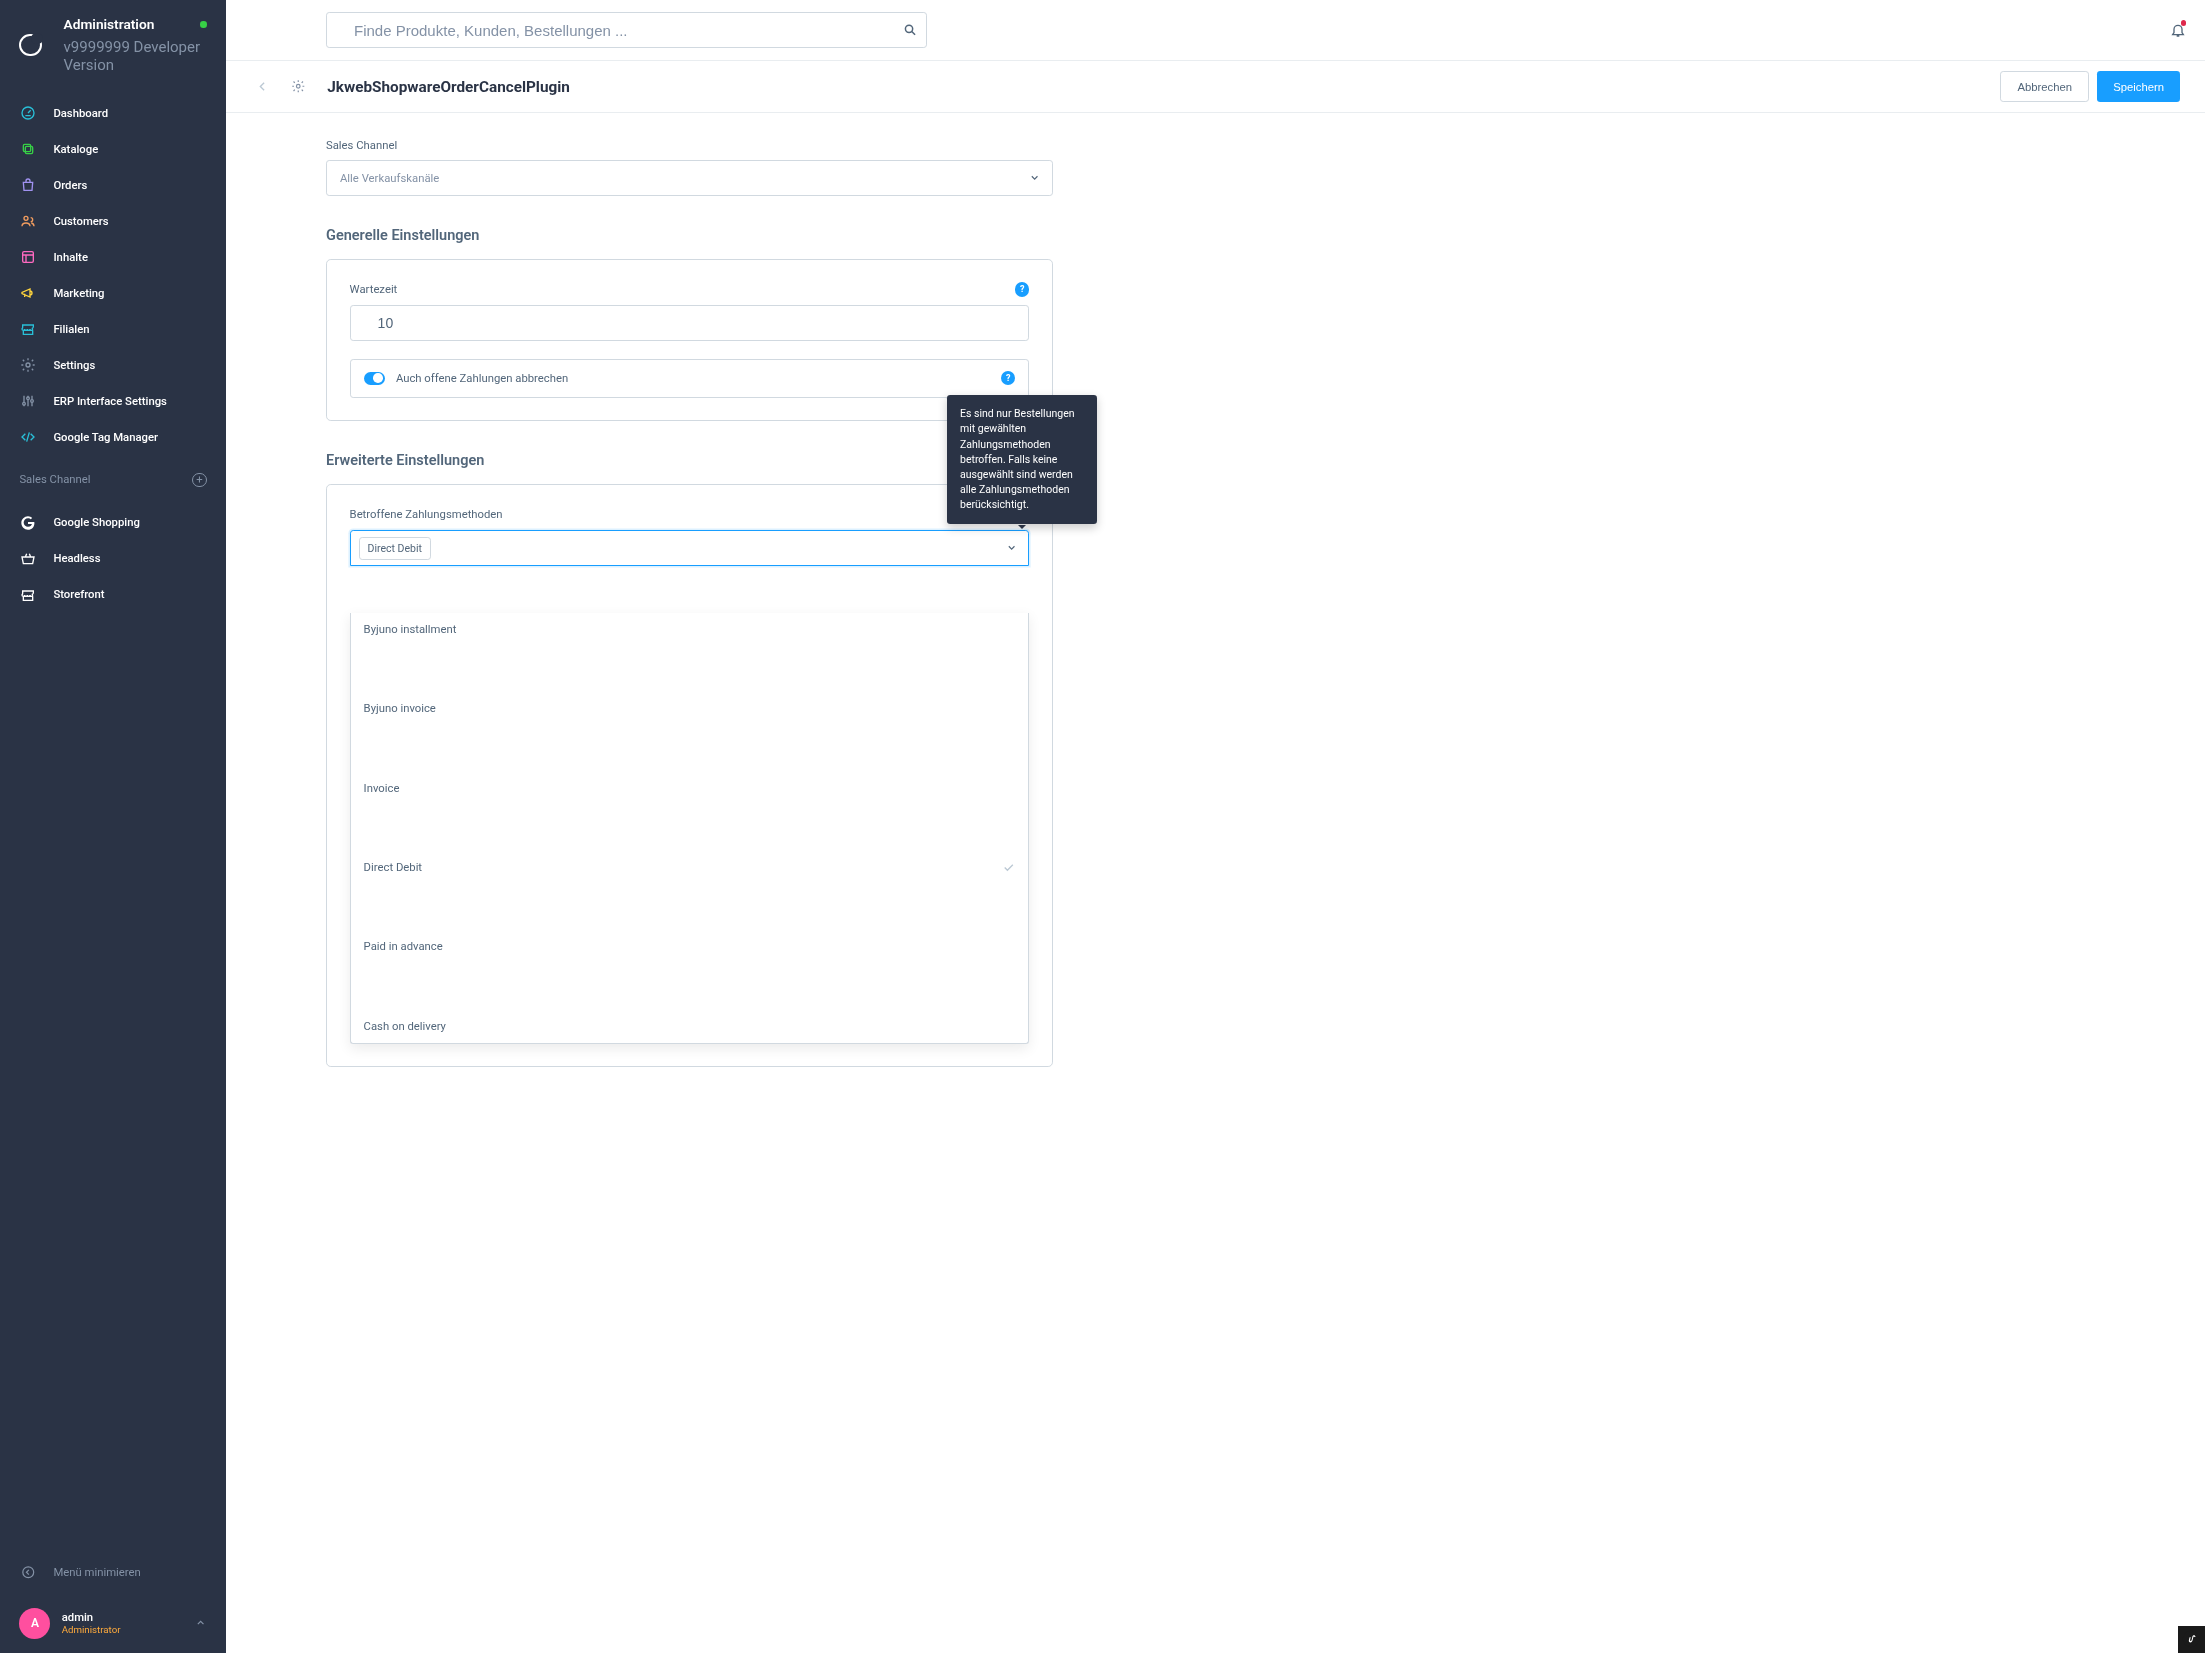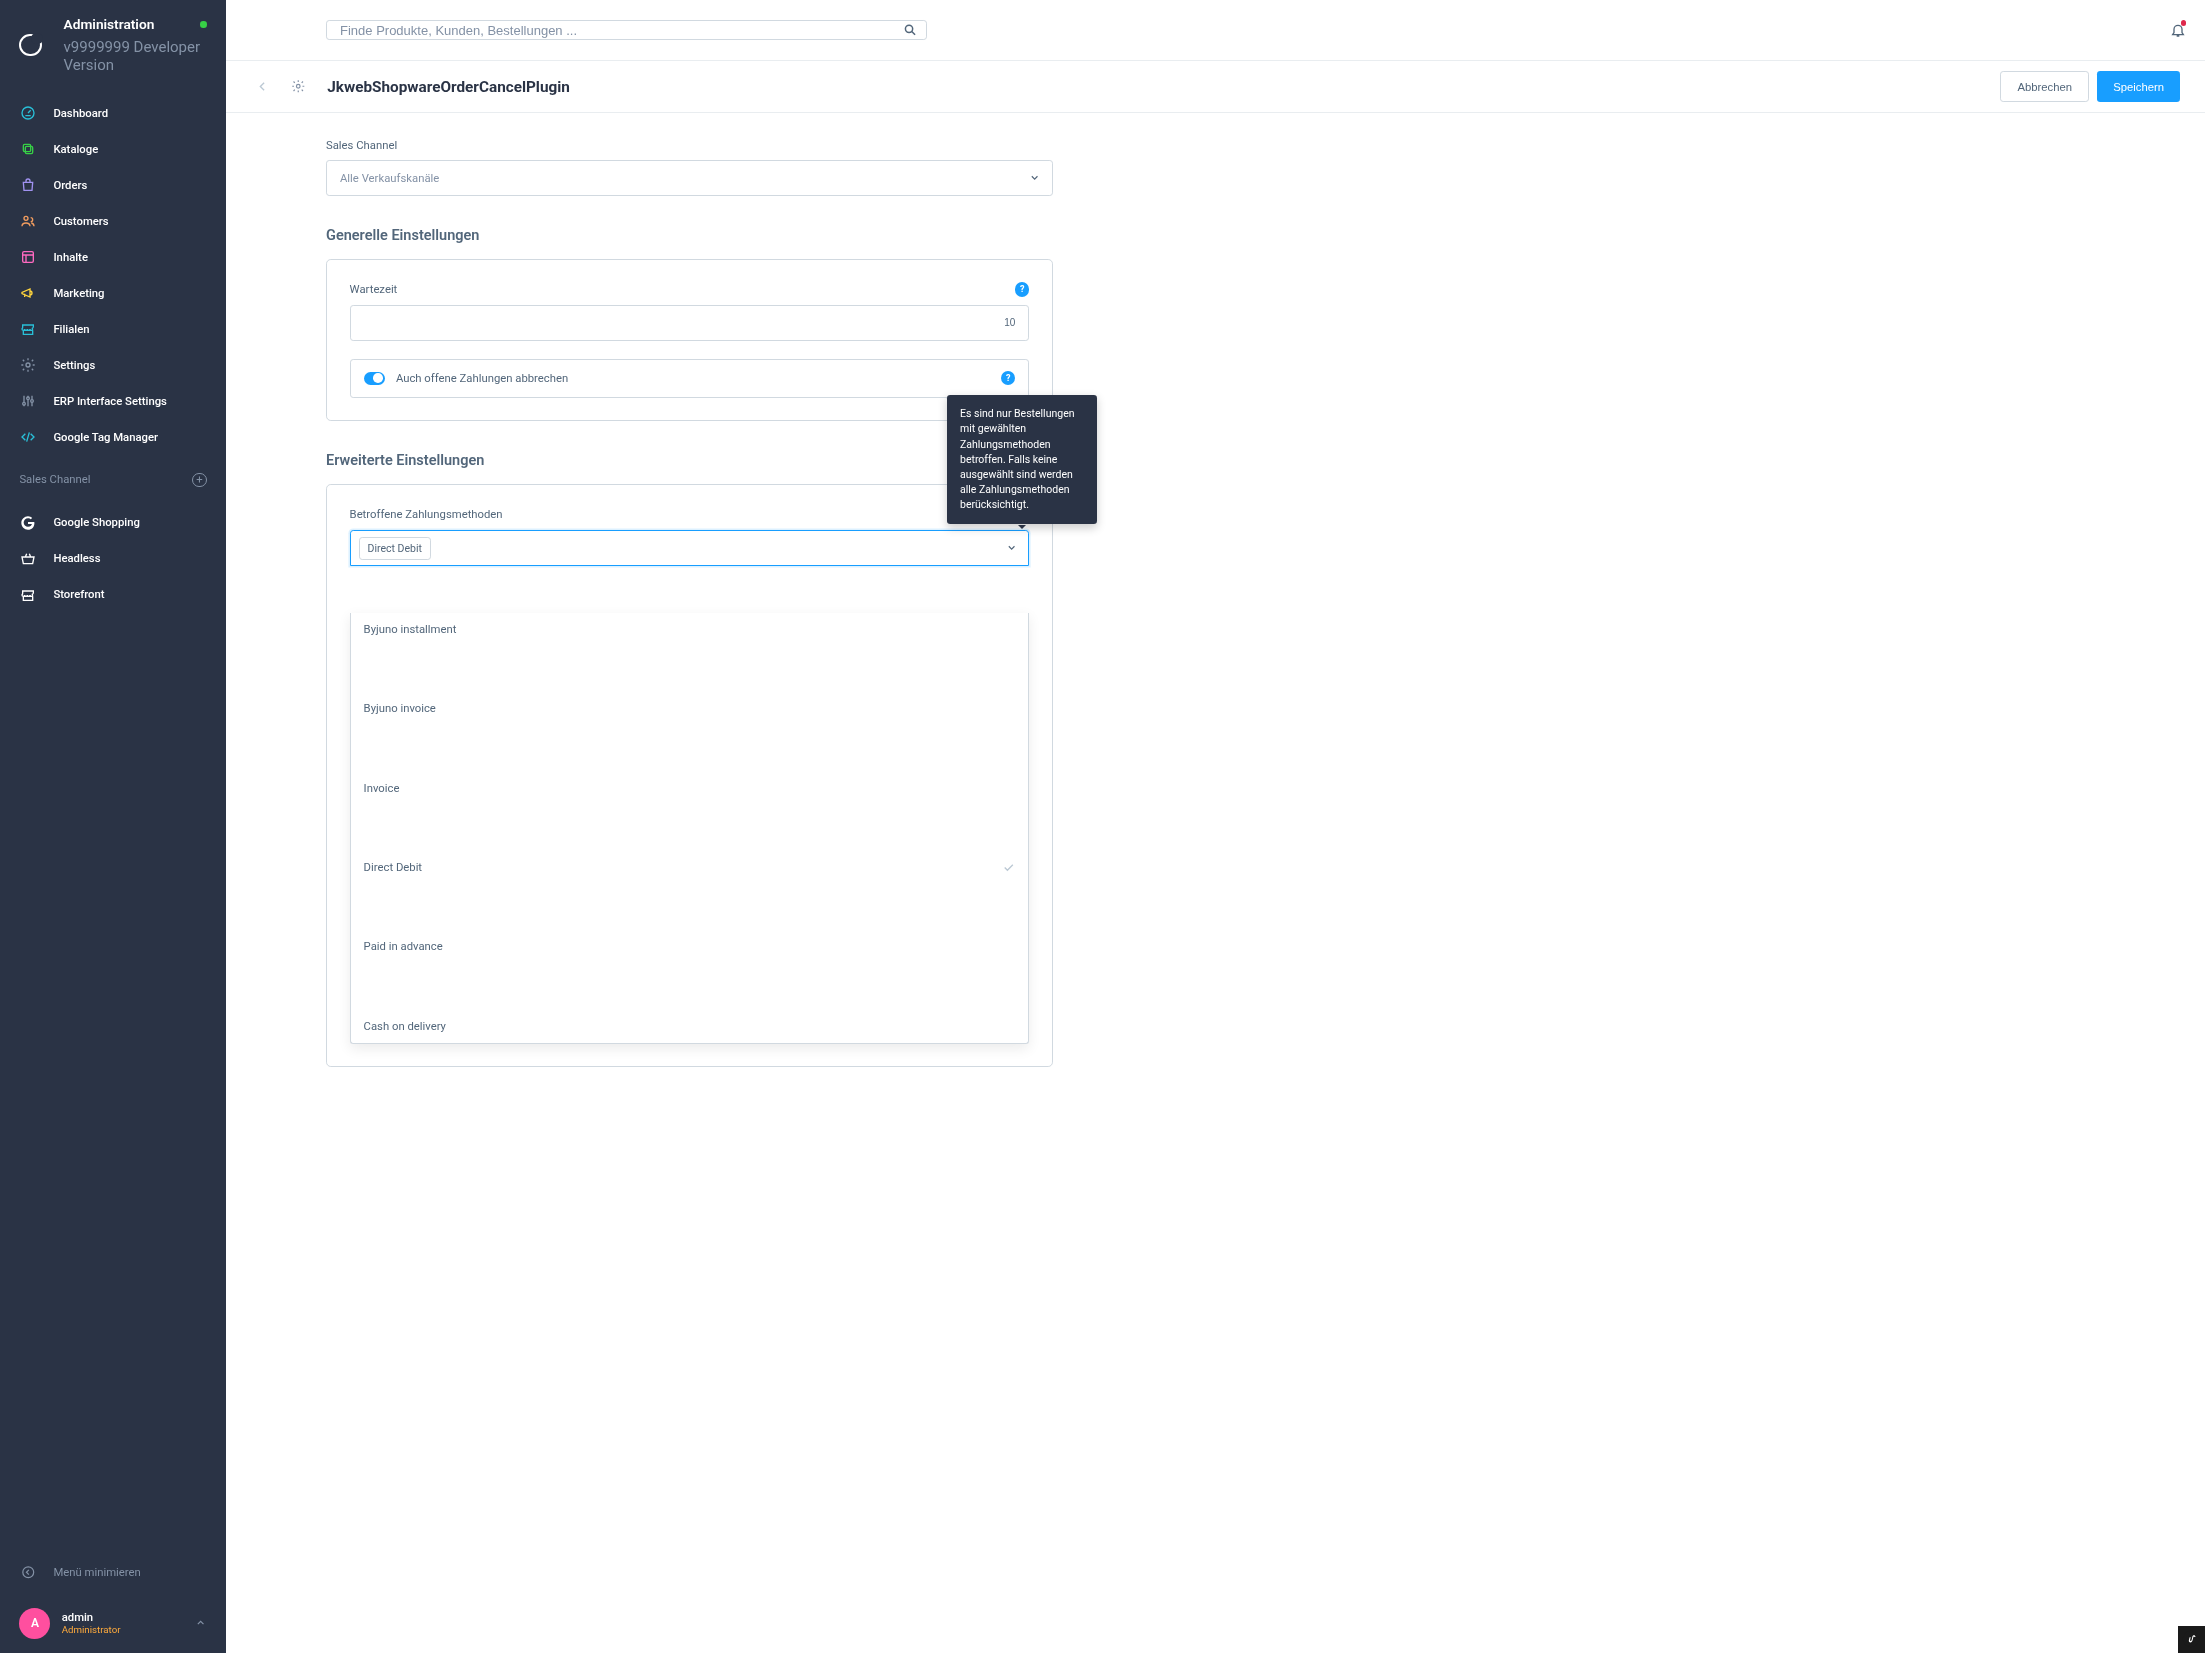--- a/index.html
+++ b/index.html
@@ -27,21 +27,21 @@
 .user-block { display: flex; align-items: center; gap: 11.3px; padding: 14.5px 19.4px; cursor: pointer; position: relative; }
 .avatar { width: 31px; height: 31px; border-radius: 50%; background: #ff4f9f; color: #fff; display: flex; align-items: center; justify-content: center; font-weight: 600; font-size: 12px; }
 .user-name { font-size: 11.3px; color: #fff; font-weight: 500; }
 .user-role { font-size: 9.7px; color: #ffab3d; }
 .user-chevron { position: absolute; right: 19.4px; color: #8492a6; }
 
 
 .main { margin-left: 226px; min-height: 100vh; background: #fff; }
 .topbar { height: 61px; display: flex; align-items: center; padding: 0 19.4px 0 100px; border-bottom: 0.8px solid #e9edf0; }
 .search-wrap { flex: 1; max-width: 601px; position: relative; }
-.search-input { width: 100%; height: 20px; border: 0.8px solid #d1d9e0; border-radius: 3.2px; padding: 0 36px 0 13px; font-size: 13px; color: #52667a; }
+.search-input { width: 100%; height: 36px; border: 0.8px solid #d1d9e0; border-radius: 3.2px; padding: 0 36px 0 27px; font-size: 15px; color: #52667a; }
 .search-input::placeholder { color: #8492a6; }
 .search-btn { position: absolute; right: 9.7px; top: 50%; transform: translateY(-50%); color: #52667a; cursor: pointer; }
 .bell { margin-left: auto; position: relative; cursor: pointer; color: #52667a; }
 .bell-dot { width: 5.7px; height: 5.7px; background: #de294c; border-radius: 50%; position: absolute; right: -0.8px; top: -1.6px; }
 
 .page-header { height: 52px; display: flex; align-items: center; padding: 0 25px 0 18px; border-bottom: 1.6px solid #e9edf0; }
 .back-arrow { width: 36px; display: flex; justify-content: center; color: #bcc9d4; cursor: pointer; }
 .gear-btn { width: 36px; display: flex; justify-content: center; color: #8492a6; cursor: pointer; margin-right: 11.3px; }
 .page-title { font-size: 15.3px; font-weight: 700; color: #2a3345; flex: 1; }
 .btn { height: 31px; padding: 0 16px; border-radius: 3.2px; font-size: 11.3px; font-weight: 500; cursor: pointer; border: none; }
@@ -50,21 +50,21 @@
 
 .content { padding: 26px 100px 161px; max-width: 927px; }
 .field-label { font-size: 11.3px; color: #52667a; margin-bottom: 8px; display: block; }
 .select-box { width: 100%; height: 36px; border: 0.8px solid #d1d9e0; border-radius: 3.2px; padding: 0 27px 0 13px; display: flex; align-items: center; position: relative; cursor: pointer; color: #8492a6; font-size: 11.3px; }
 .select-chevron { position: absolute; right: 11.3px; color: #52667a; }
 
 .section-title { font-size: 14.5px; font-weight: 600; color: #52667a; margin: 31px 0 14.5px; }
 .card { border: 0.8px solid #d1d9e0; border-radius: 4.8px; padding: 22.6px; position: relative; }
 .card .field-label { display: flex; justify-content: space-between; align-items: center; }
 
-.text-input { width: 100%; height: 36px; border: 0.8px solid #d1d9e0; border-radius: 3.2px; padding: 0 13px; font-size: 10px; color: #52667a; text-align: right; }
+.text-input { width: 100%; height: 36px; border: 0.8px solid #d1d9e0; border-radius: 3.2px; padding: 0 27px; font-size: 14px; color: #52667a; }
 
 .switch-row { border: 0.8px solid #d1d9e0; border-radius: 3.2px; padding: 11.3px 13px; display: flex; align-items: center; gap: 11.3px; margin-top: 18px; }
 .switch { width: 21px; height: 13px; background: #189eff; border-radius: 8px; position: relative; cursor: pointer; flex-shrink: 0; }
 .switch::after { content: ''; width: 9.7px; height: 9.7px; background: #fff; border-radius: 50%; position: absolute; right: 1.6px; top: 1.6px; }
 .switch-label { flex: 1; font-size: 11.3px; color: #52667a; }
 
 .help-badge { width: 14.5px; height: 14.5px; background: #189eff; color: #fff; border-radius: 50%; display: inline-flex; align-items: center; justify-content: center; font-size: 9px; font-weight: 700; cursor: help; flex-shrink: 0; }
 
 .multiselect { width: 100%; min-height: 36px; border: 0.8px solid #189eff; border-radius: 3.2px 3.2px 0 0; padding: 5.7px 32px 5.7px 8px; display: flex; align-items: center; position: relative; cursor: pointer; box-shadow: 0 0 0 1.6px rgba(24,158,255,0.15); }
 .tag { background: #fff; border: 0.8px solid #d1d9e0; border-radius: 3.2px; padding: 4px 8px; font-size: 10.5px; color: #52667a; }

